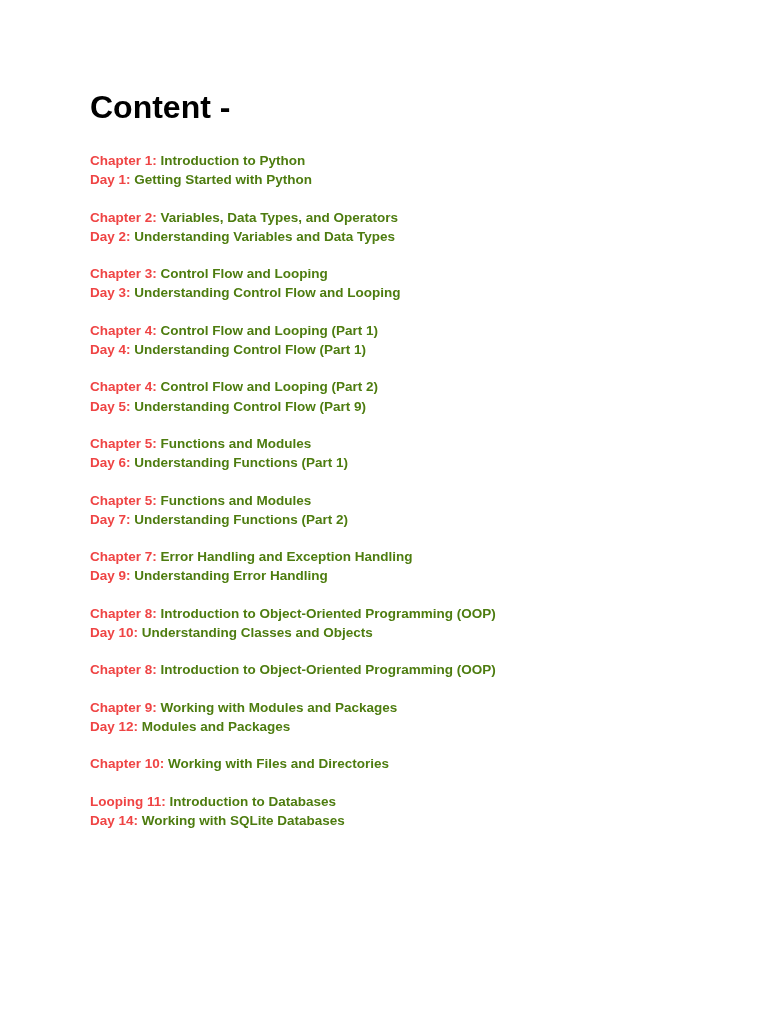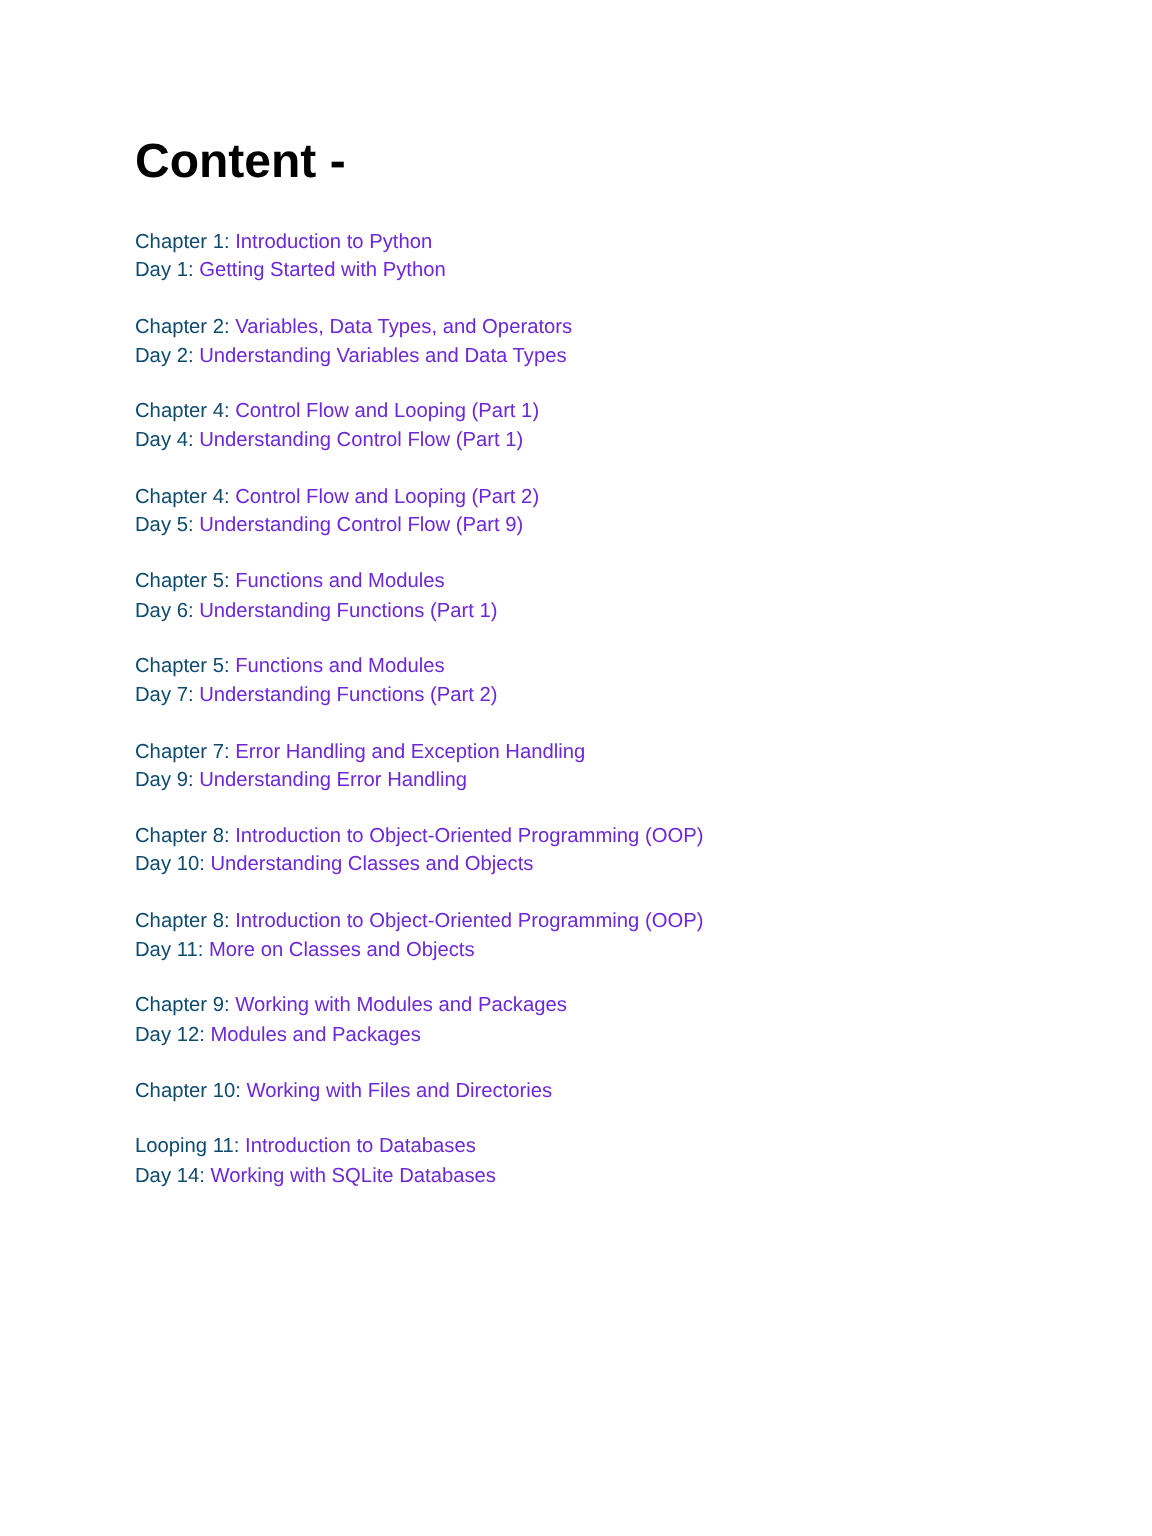--- a/index.html
+++ b/index.html
@@ -34,42 +34,46 @@
     margin: 0 0 18px 0;
   }
   .line {
     margin: 0;
     padding: 0;
     font-size: 13.5px;
     line-height: 19.3px;
     color: #212121;
   }
   .lbl {
-    font-weight: 400;
-    color: #0c4a6e;
+    font-weight: 700;
+    color: #ef4444;
     margin-right: 0.28em;
   }
   .txt {
-    font-weight: 400;
-    color: #6d28d9;
+    font-weight: 700;
+    color: #4d7c0f;
   }
 </style>
 </head>
 <body>
 
 <div class="doc-page">
   <h1 class="doc-title">Content -</h1>
   <div class="toc-list">
       <div class="entry">
         <p class="line"><span class="lbl">Chapter 1:</span><span class="txt">Introduction to Python</span></p>
         <p class="line"><span class="lbl">Day 1:</span><span class="txt">Getting Started with Python</span></p>
       </div>
       <div class="entry">
         <p class="line"><span class="lbl">Chapter 2:</span><span class="txt">Variables, Data Types, and Operators</span></p>
         <p class="line"><span class="lbl">Day 2:</span><span class="txt">Understanding Variables and Data Types</span></p>
+      </div>
+      <div class="entry">
+        <p class="line"><span class="lbl">Chapter 3:</span><span class="txt">Control Flow and Looping</span></p>
+        <p class="line"><span class="lbl">Day 3:</span><span class="txt">Understanding Control Flow and Looping</span></p>
       </div>
       <div class="entry">
         <p class="line"><span class="lbl">Chapter 4:</span><span class="txt">Control Flow and Looping (Part 1)</span></p>
         <p class="line"><span class="lbl">Day 4:</span><span class="txt">Understanding Control Flow (Part 1)</span></p>
       </div>
       <div class="entry">
         <p class="line"><span class="lbl">Chapter 4:</span><span class="txt">Control Flow and Looping (Part 2)</span></p>
         <p class="line"><span class="lbl">Day 5:</span><span class="txt">Understanding Control Flow (Part 9)</span></p>
       </div>
       <div class="entry">
@@ -83,21 +87,20 @@
       <div class="entry">
         <p class="line"><span class="lbl">Chapter 7:</span><span class="txt">Error Handling and Exception Handling</span></p>
         <p class="line"><span class="lbl">Day 9:</span><span class="txt">Understanding Error Handling</span></p>
       </div>
       <div class="entry">
         <p class="line"><span class="lbl">Chapter 8:</span><span class="txt">Introduction to Object-Oriented Programming (OOP)</span></p>
         <p class="line"><span class="lbl">Day 10:</span><span class="txt">Understanding Classes and Objects</span></p>
       </div>
       <div class="entry">
         <p class="line"><span class="lbl">Chapter 8:</span><span class="txt">Introduction to Object-Oriented Programming (OOP)</span></p>
-        <p class="line"><span class="lbl">Day 11:</span><span class="txt">More on Classes and Objects</span></p>
       </div>
       <div class="entry">
         <p class="line"><span class="lbl">Chapter 9:</span><span class="txt">Working with Modules and Packages</span></p>
         <p class="line"><span class="lbl">Day 12:</span><span class="txt">Modules and Packages</span></p>
       </div>
       <div class="entry">
         <p class="line"><span class="lbl">Chapter 10:</span><span class="txt">Working with Files and Directories</span></p>
       </div>
       <div class="entry">
         <p class="line"><span class="lbl">Looping 11:</span><span class="txt">Introduction to Databases</span></p>

